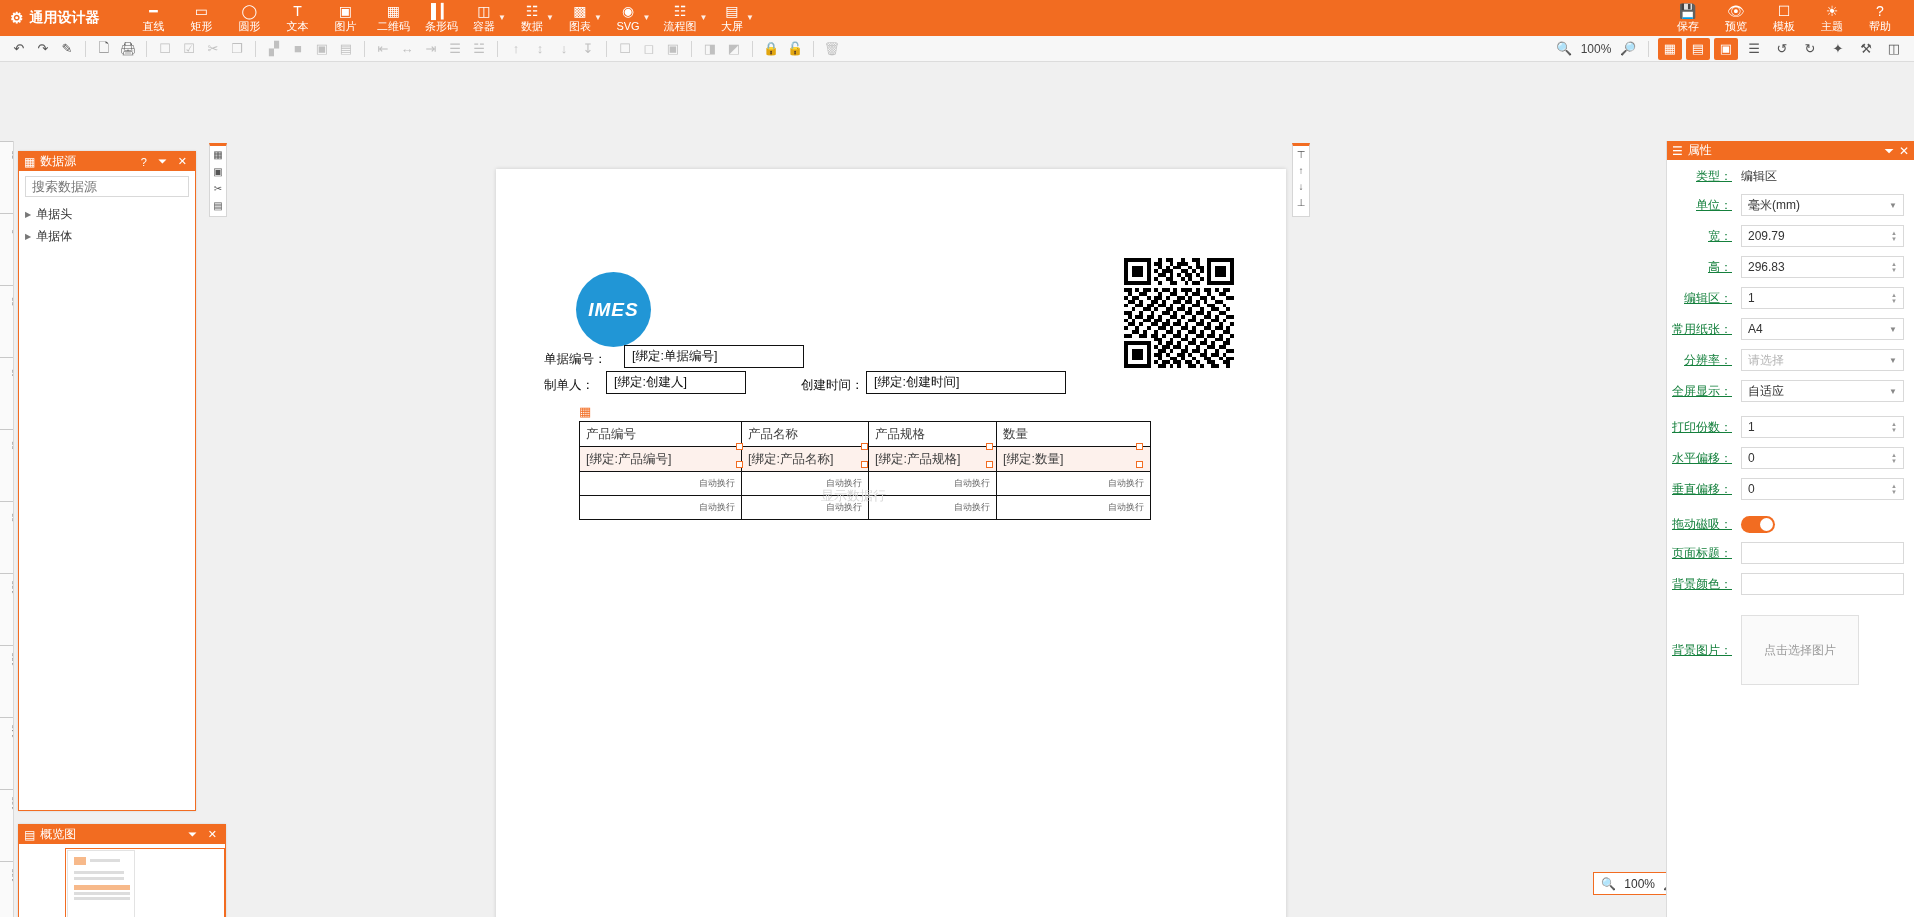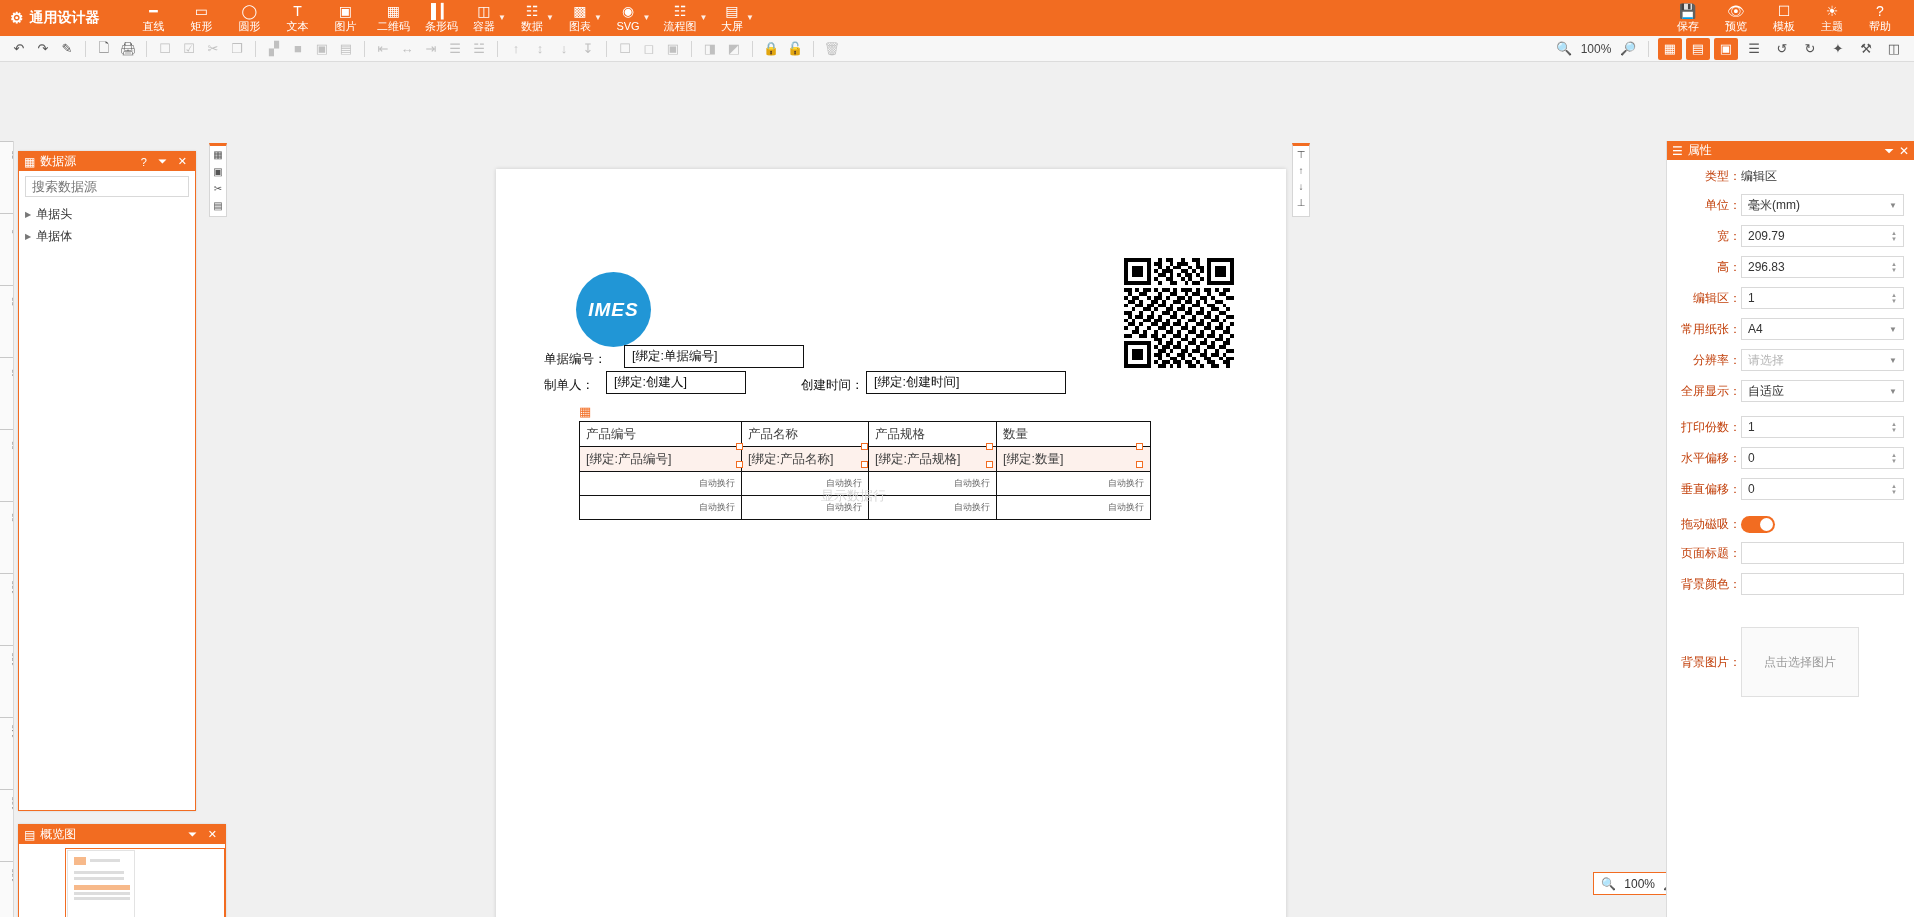--- a/index.html
+++ b/index.html
@@ -165,21 +165,21 @@
     display:flex; align-items:center; gap:8px; padding:0 7px; font-size:12px; color:#333;
   }
   
   #prop-panel {
     position:absolute; right:0; top:79px; width:248px; bottom:0;
     background:#fff; border-left:1px solid #dcdcdc;
   }
   .prop-hd { height:19px; background:#f26c21; color:#fff; display:flex; align-items:center; padding:0 5px; gap:5px; font-size:12px;}
   .prop-body { padding:8px 10px 8px 4px; }
   .prow { display:flex; align-items:center; margin-bottom:9px; }
-  .prow .plab { width:70px; text-align:right; padding-right:0; font-size:12px; color:#c2410c;}
+  .prow .plab { width:70px; text-align:right; padding-right:9px; font-size:12px; color:#15803d;text-decoration:underline;}
   .pval { flex:1; font-size:12px; color:#333;}
   .pinput, .pselect {
     width:100%; height:22px; border:1px solid #d9d9d9; background:#fff;
     font-size:12px; padding:0 6px; color:#333; display:flex; align-items:center;
   }
   .pselect { justify-content:space-between; }
   .pselect .cv { font-size:8px; color:#888; }
   .pselect.placeholder .txt { color:#b5b5b5; }
   .spin { display:flex; flex-direction:column; margin-left:-14px; color:#999; font-size:6px; line-height:6px;}
   .toggle {
@@ -927,21 +927,21 @@
 
       <div class="prow">
         <div class="plab">背景颜色：</div>
         <div class="pval">
             <div class="pinput">
               <span></span>
             </div>
           </div>
       </div>
 
-      <div class="prow" style="margin-top:32px; align-items:center">
+      <div class="prow" style="margin-top:20px; align-items:center">
         <div class="plab">背景图片：</div>
         <div class="pval">
             <div class="imgpick">
               <span>点击选择图片</span>
             </div>
           </div>
       </div>
 
     </div>
   </div>

